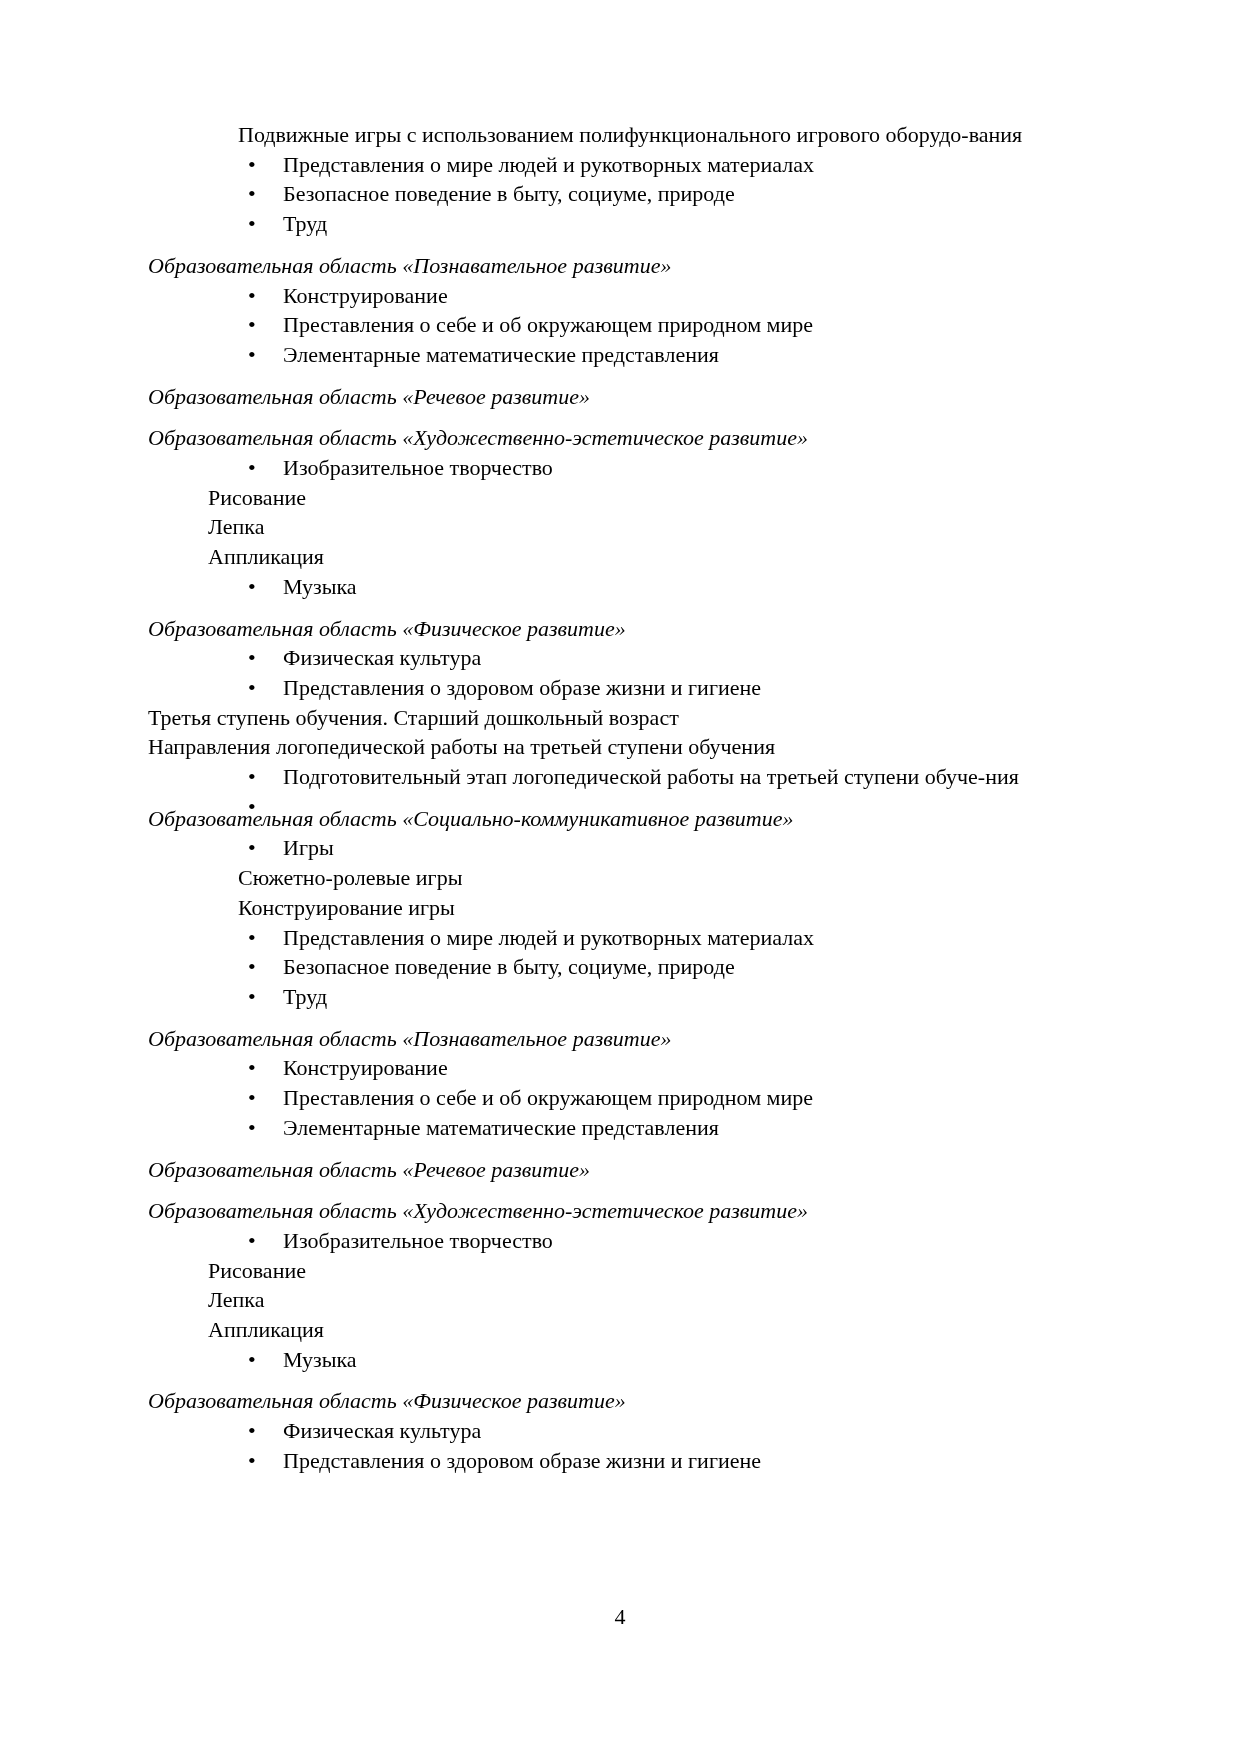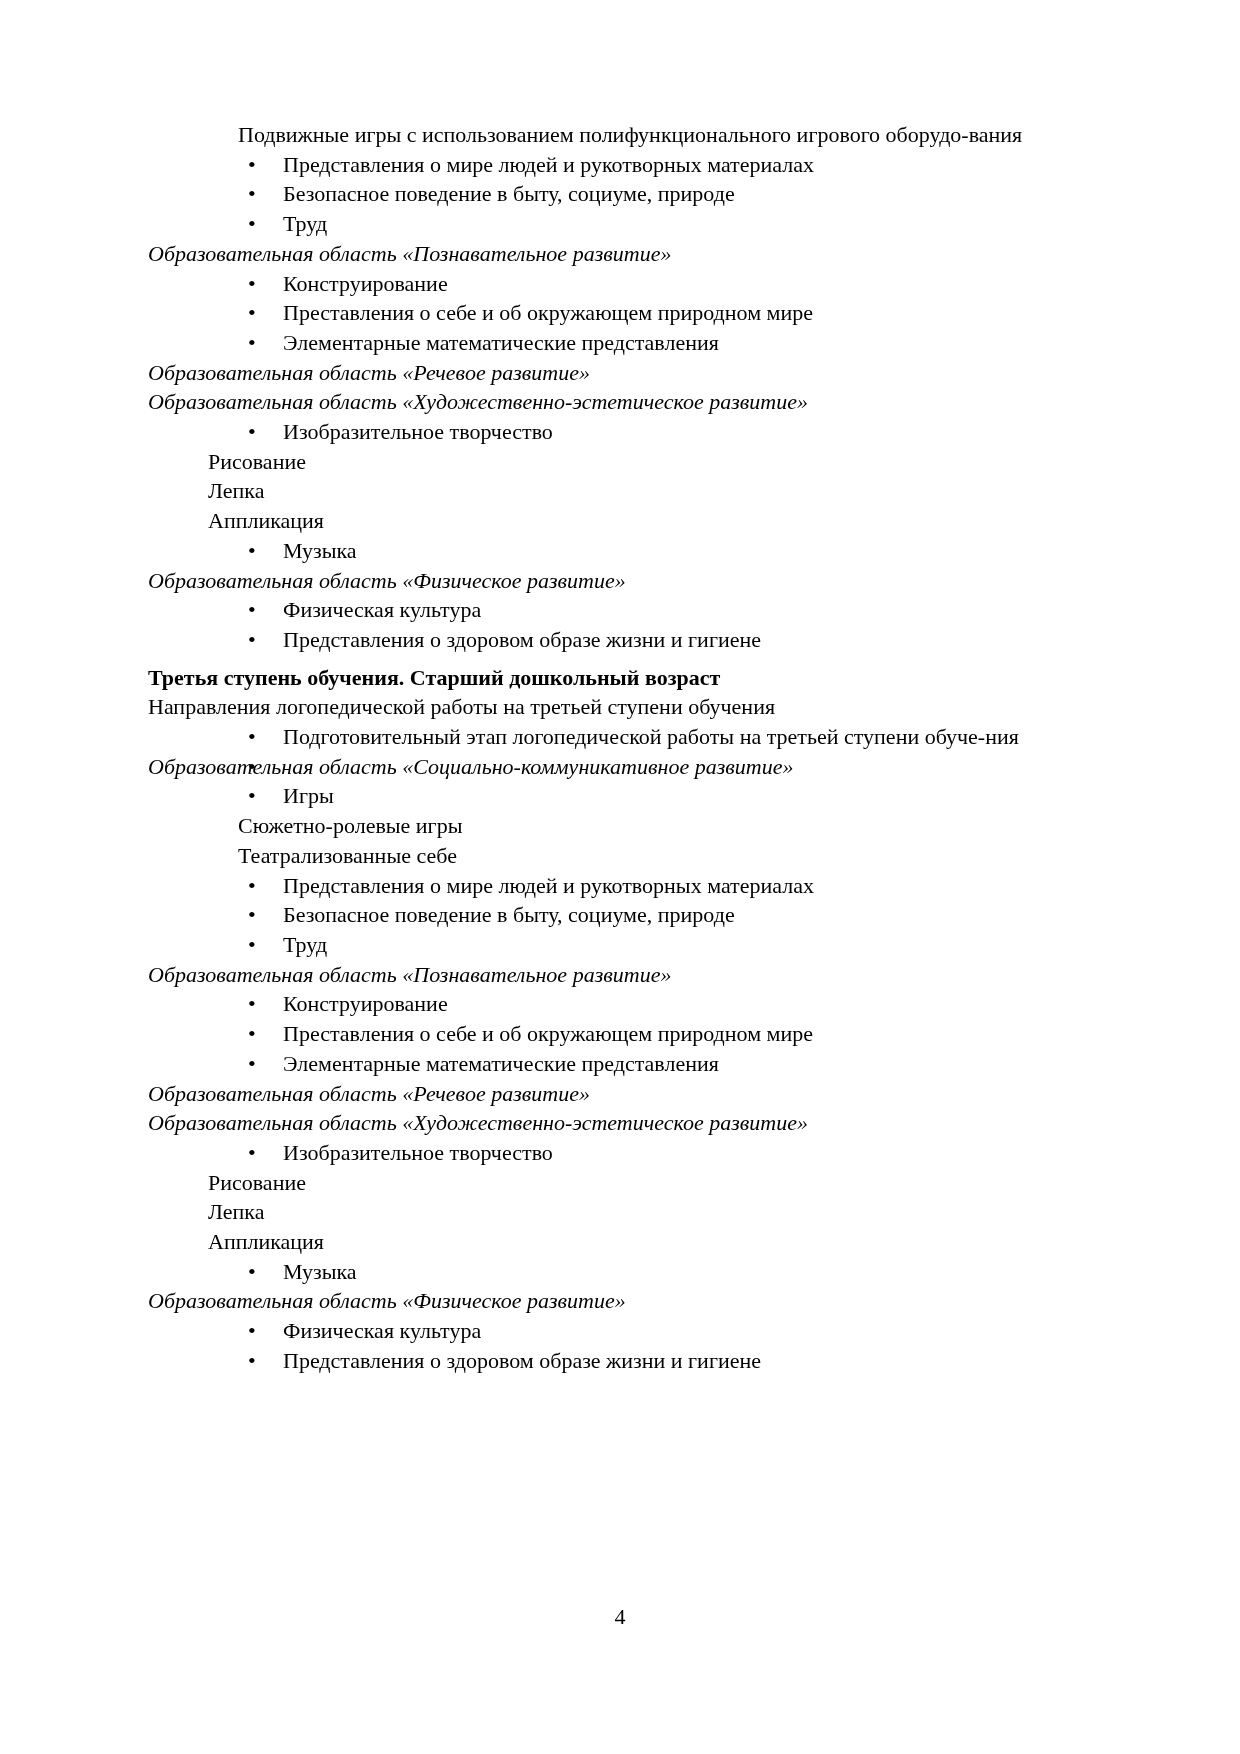--- a/index.html
+++ b/index.html
@@ -1,21 +1,21 @@
 <!DOCTYPE html>
 <html><head>
 <meta charset="utf-8">
 <style>
   html, body { margin: 0; padding: 0; background: #ffffff; }
   body { width: 1240px; height: 1754px; position: relative; overflow: hidden;
          font-family: "Liberation Serif", serif; color: #000; font-size: 22px; }
   .page { position: absolute; left: 148px; top: 120px; width: 952px; }
   .line { line-height: 29.7px; white-space: nowrap; }
-  .ital { font-style: italic; }
-  .bold { font-weight: bold; margin-top: 8px; }
+  .ital { font-style: italic; margin-top: 12px; }
+  .bold { font-weight: normal; }
   .ind1 { padding-left: 60px; }
   .ind2 { padding-left: 90px; }
   .wrap { white-space: normal; text-align: justify; }
   .bullet { position: relative; padding-left: 135px; }
   .bullet .dot { position: absolute; left: 100px; top: 0; }
   .bullet.wrapped { white-space: normal; text-align: justify; }
   .pagenum { position: absolute; left: 0; width: 1240px; top: 1604px; text-align: center; font-size: 22px; }
 </style>
 </head>
 <body>
@@ -39,21 +39,21 @@
     <div class="line ital">Образовательная область «Физическое развитие»</div>
     <div class="line bullet"><span class="dot">•</span><span>Физическая культура</span></div>
     <div class="line bullet"><span class="dot">•</span><span>Представления о здоровом образе жизни и гигиене</span></div>
     <div class="line bold">Третья ступень обучения. Старший дошкольный возраст</div>
     <div class="line">Направления логопедической работы на третьей ступени обучения</div>
     <div class="line bullet wrapped"><span class="dot">•</span><span>Подготовительный этап логопедической работы на третьей ступени обуче-ния</span></div>
     <div class="line bullet"><span class="dot">•</span></div>
     <div class="line ital">Образовательная область «Социально-коммуникативное развитие»</div>
     <div class="line bullet"><span class="dot">•</span><span>Игры</span></div>
     <div class="line ind2">Сюжетно-ролевые игры</div>
-    <div class="line ind2">Театрализованные себе</div>
+    <div class="line ind2">Конструирование игры</div>
     <div class="line bullet"><span class="dot">•</span><span>Представления о мире людей и рукотворных материалах</span></div>
     <div class="line bullet"><span class="dot">•</span><span>Безопасное поведение в быту, социуме, природе</span></div>
     <div class="line bullet"><span class="dot">•</span><span>Труд</span></div>
     <div class="line ital">Образовательная область «Познавательное развитие»</div>
     <div class="line bullet"><span class="dot">•</span><span>Конструирование</span></div>
     <div class="line bullet"><span class="dot">•</span><span>Преставления о себе и об окружающем природном мире</span></div>
     <div class="line bullet"><span class="dot">•</span><span>Элементарные математические представления</span></div>
     <div class="line ital">Образовательная область «Речевое развитие»</div>
     <div class="line ital">Образовательная область «Художественно-эстетическое развитие»</div>
     <div class="line bullet"><span class="dot">•</span><span>Изобразительное творчество</span></div>

